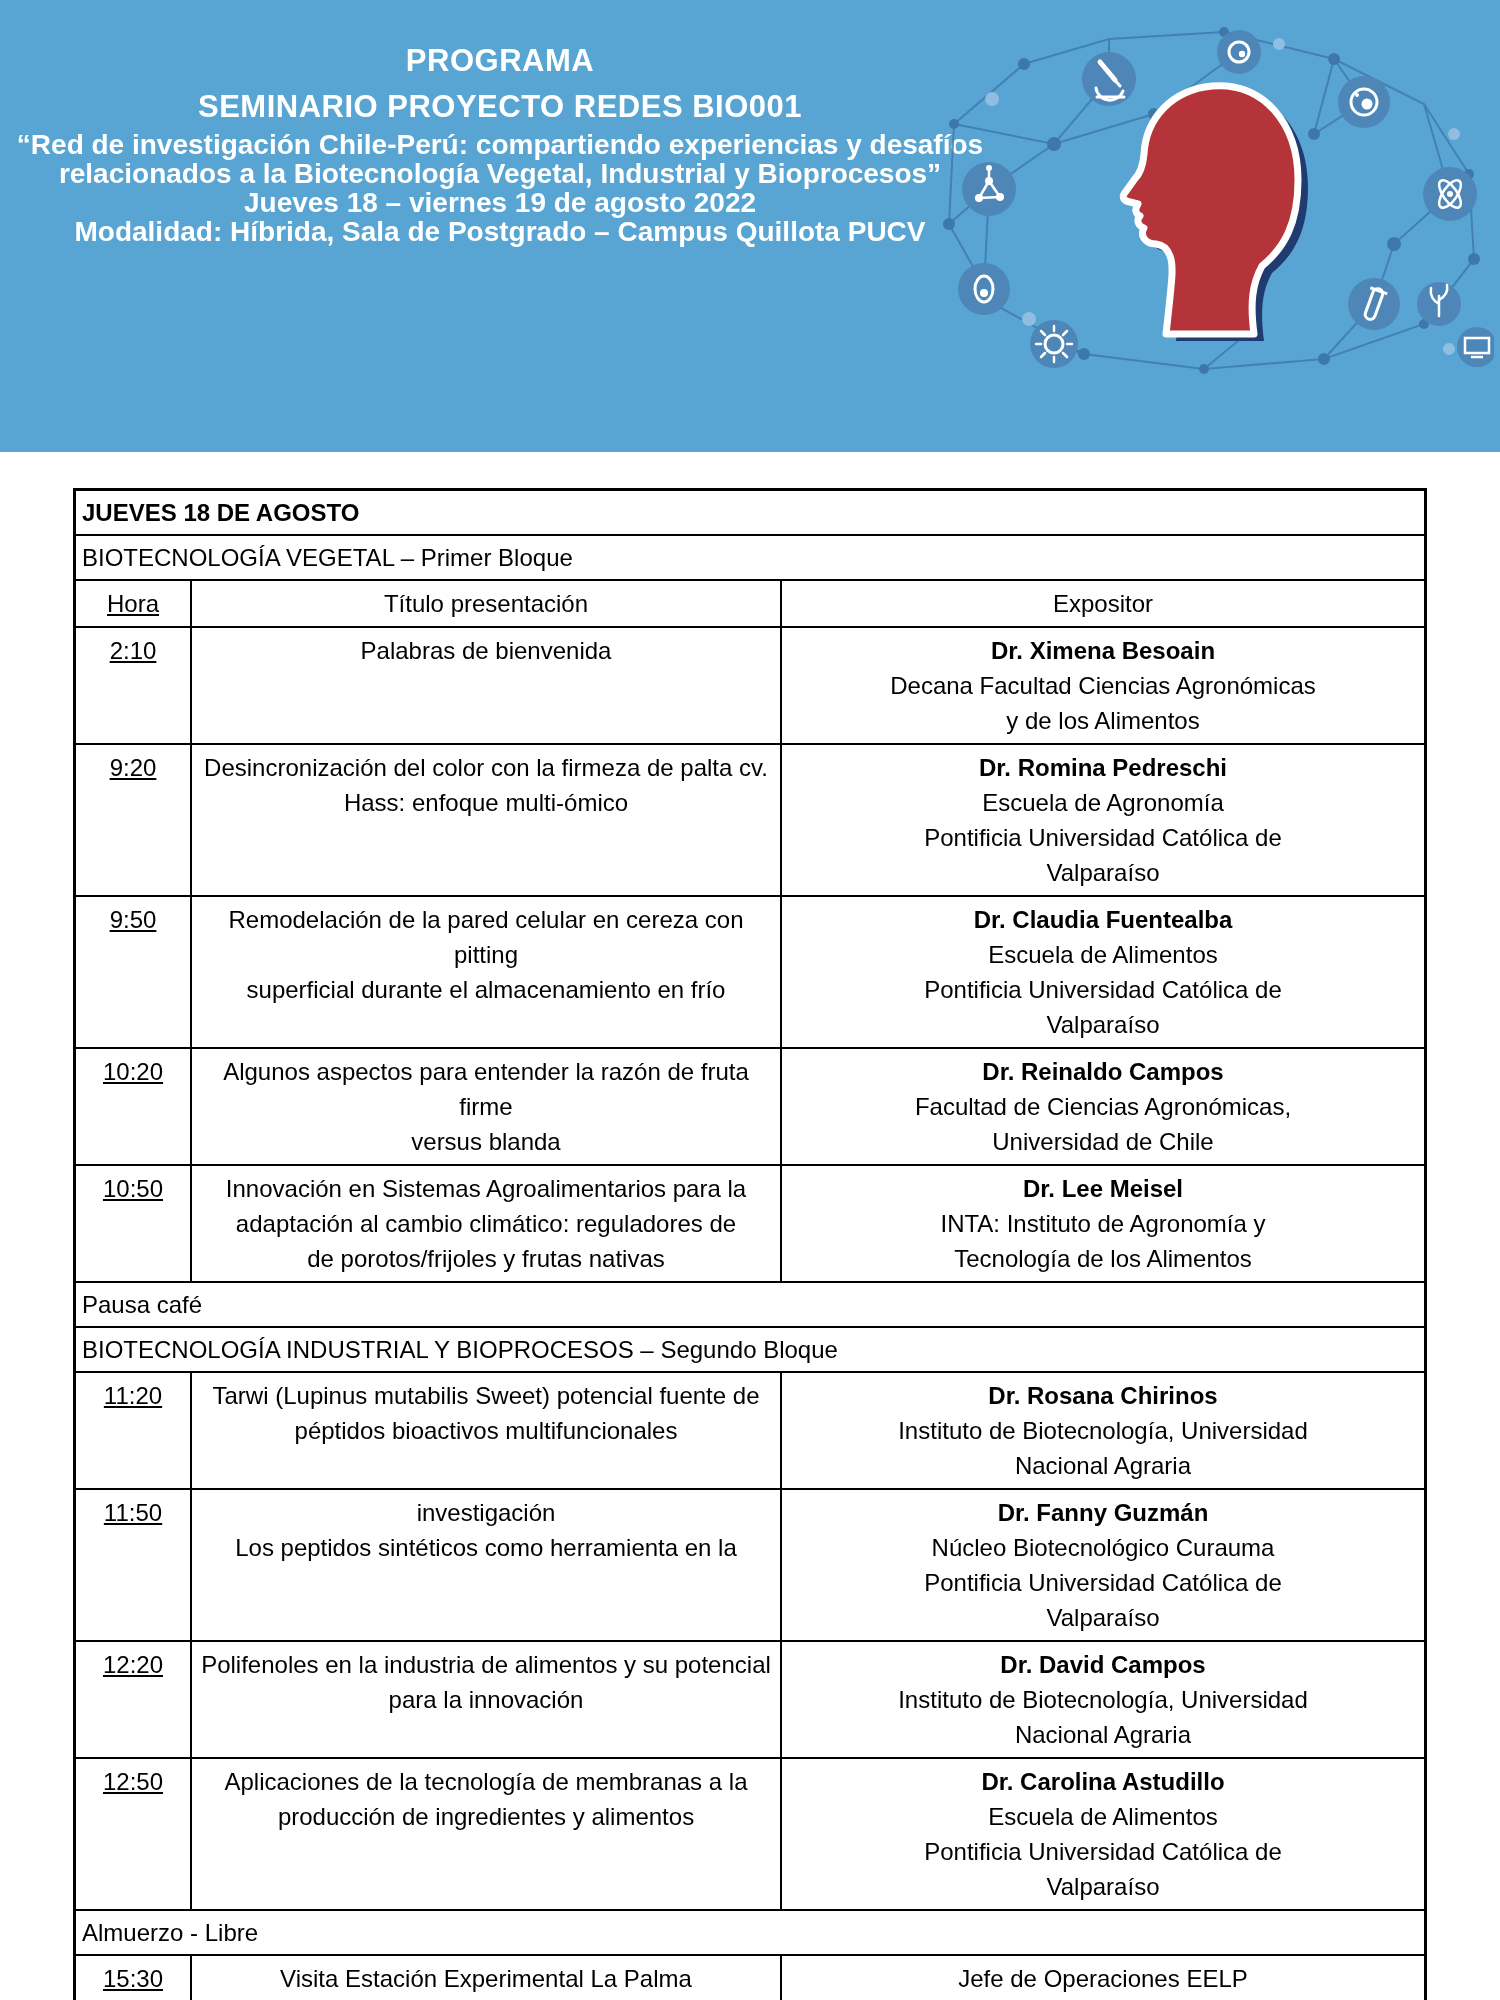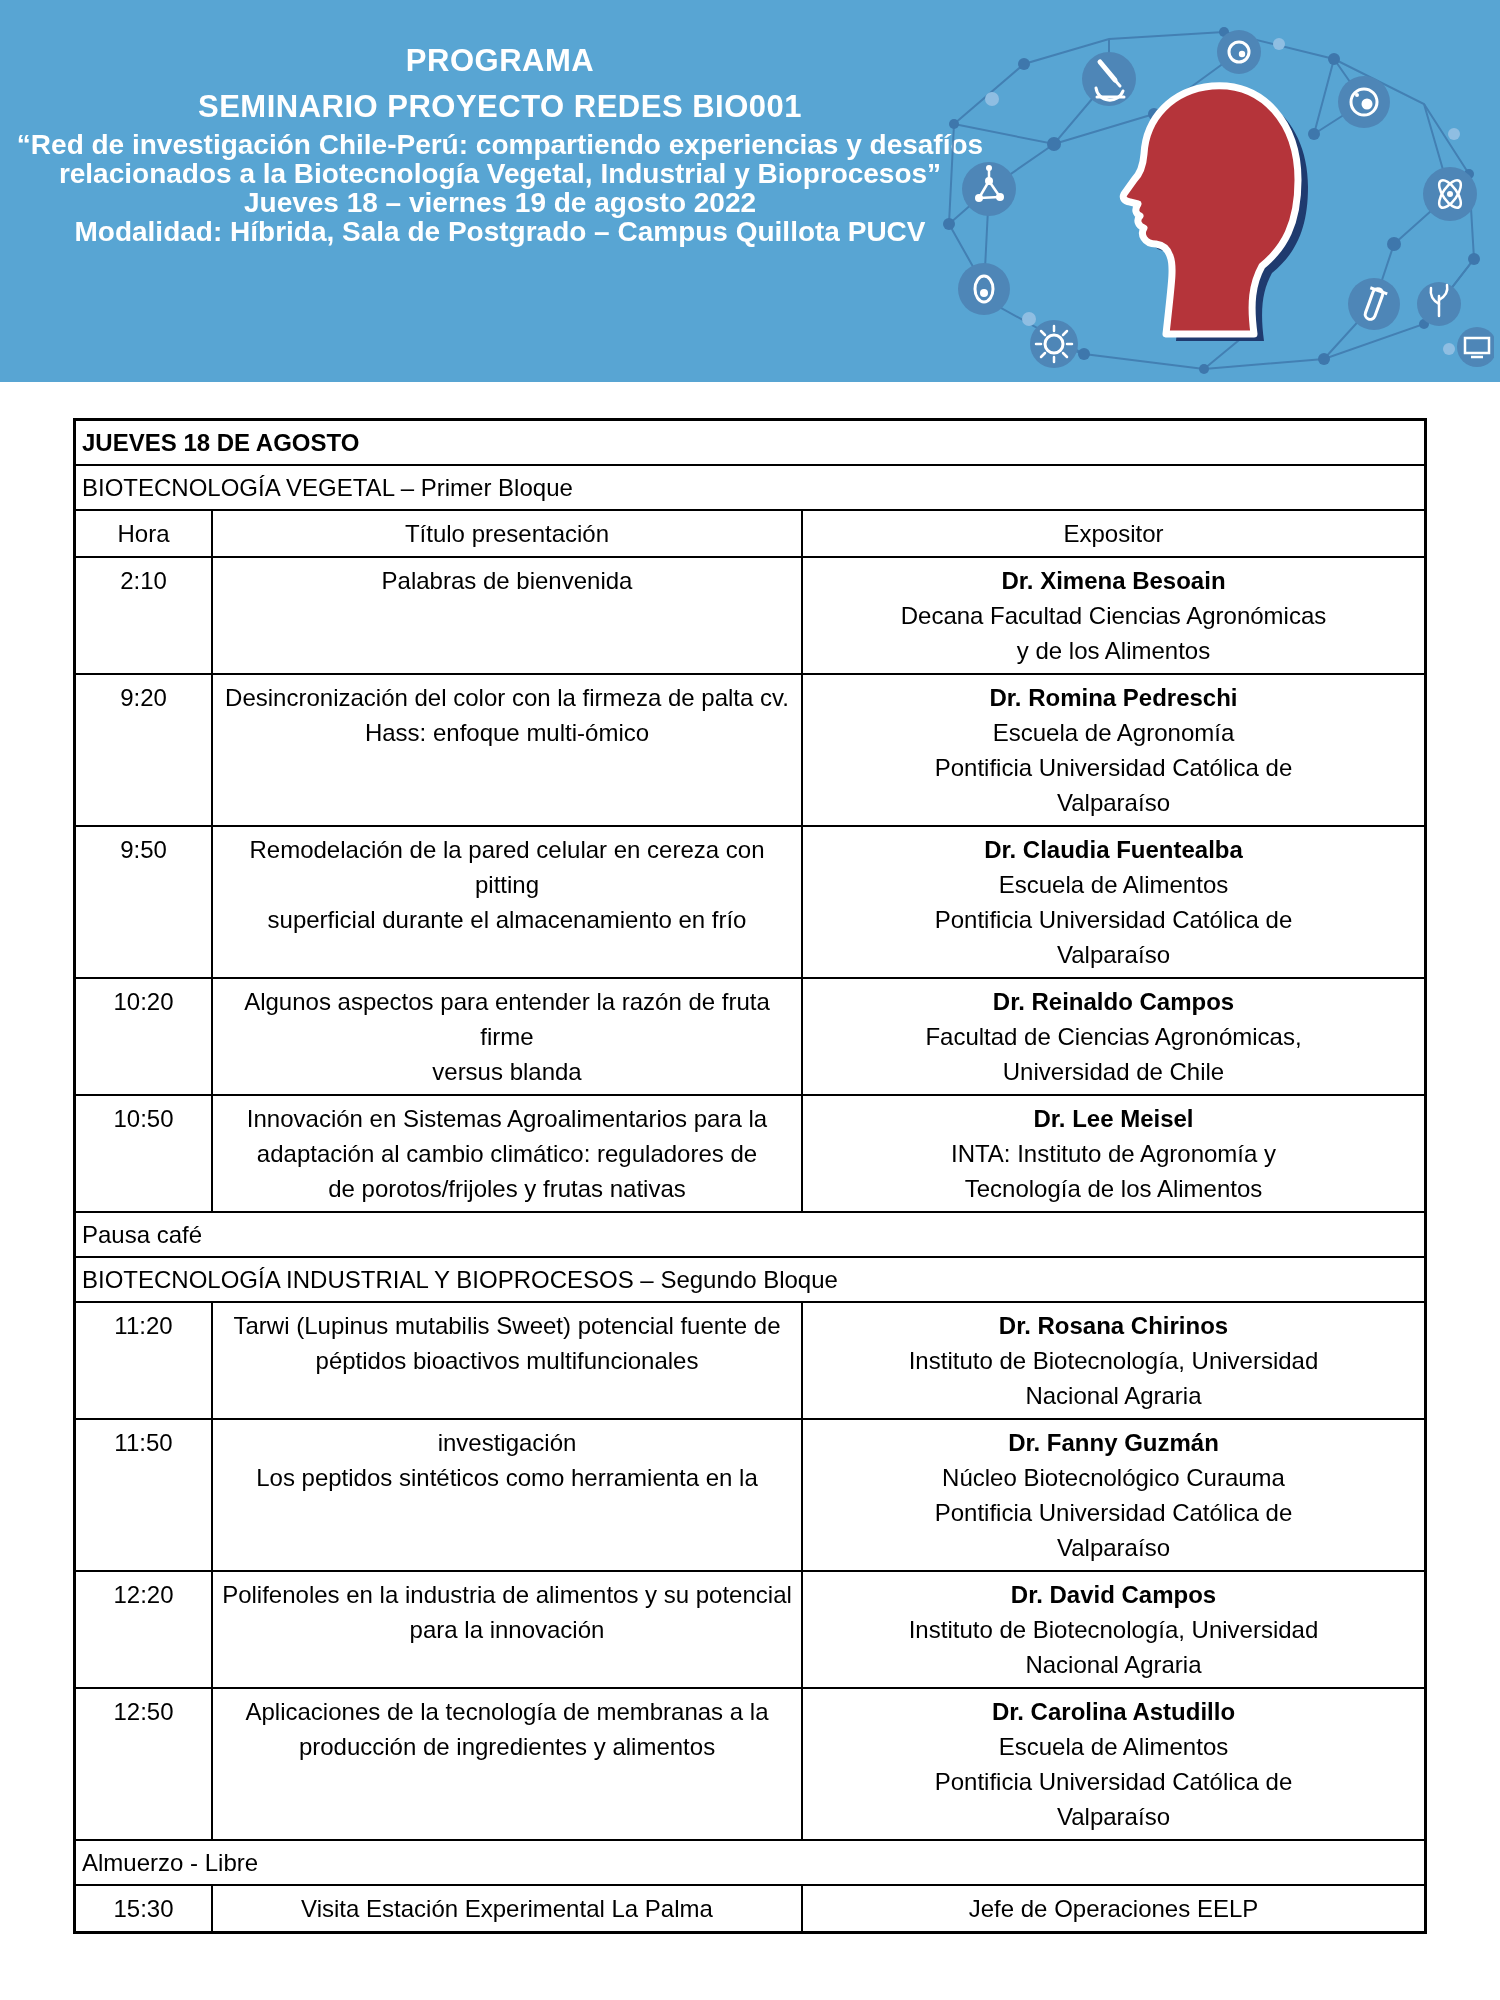--- a/index.html
+++ b/index.html
@@ -3,40 +3,40 @@
 <meta charset="utf-8">
 <style>
   html,body{margin:0;padding:0;}
   body{
     width:1500px;height:2000px;background:#ffffff;
     font-family:"Liberation Sans", sans-serif;color:#000;
     position:relative;overflow:hidden;
   }
   
   .band{
-    position:relative;width:1500px;height:382px;background:#58A5D3;text-decoration:underline;
+    position:relative;width:1500px;height:452px;background:#58A5D3;text-decoration:underline;
   }
   .band-text{
     position:absolute;left:0;top:38px;width:1000px;text-align:center;color:#fff;
   }
   .band-title{font-size:31px;font-weight:bold;line-height:46px;letter-spacing:.5px;}
   .band-sub{font-size:28px;font-weight:bold;line-height:29px;}
   .logo{position:absolute;right:6px;top:4px;}
   
   .sched{
     width:1348px;margin:36px auto 0 auto;border:3px solid #000;
     font-size:24px;line-height:35px;
   }
   .trow{border-top:2px solid #000;}
   .trow:first-child{border-top:none;}
   .banner{display:block;text-align:left;padding:4px 6px;}
   .banner.bold{font-weight:bold;}
   .cols{display:flex;align-items:stretch;}
   .c{box-sizing:border-box;padding:5px 8px;text-align:center;}
-  .c.time{width:137px;flex:none;border-right:2px solid #000;}
+  .c.time{width:116px;flex:none;border-right:2px solid #000;text-decoration:underline;}
   .c.title{width:590px;flex:none;border-right:2px solid #000;}
   .c.speaker{flex:1;}
   .sp-name{font-weight:bold;}
 </style>
 </head>
 <body>
 
 <div class="band" style="background: rgb(88, 165, 211);">
   <div class="band-text">
     <div class="band-title">PROGRAMA</div>

